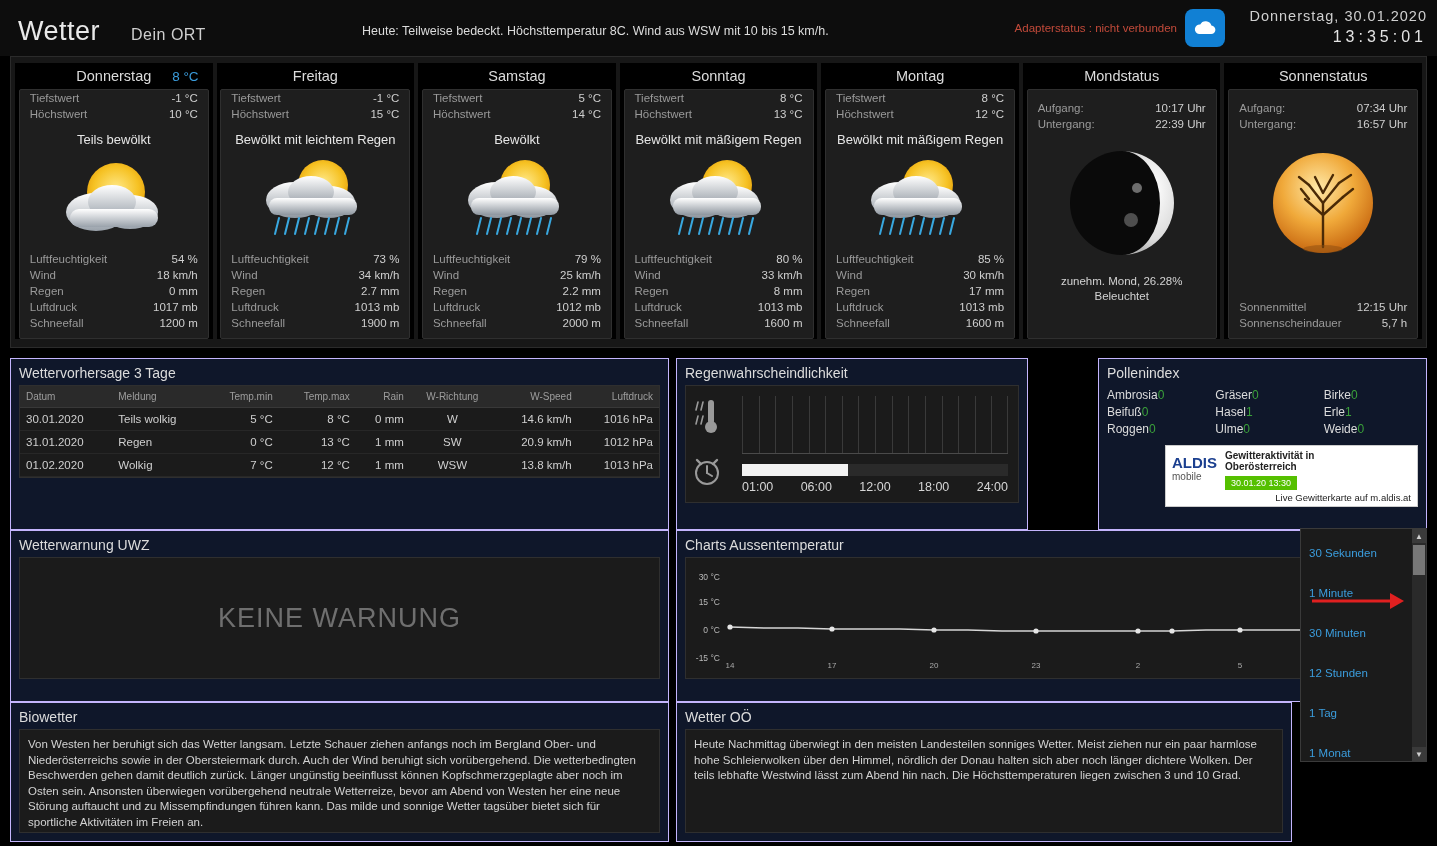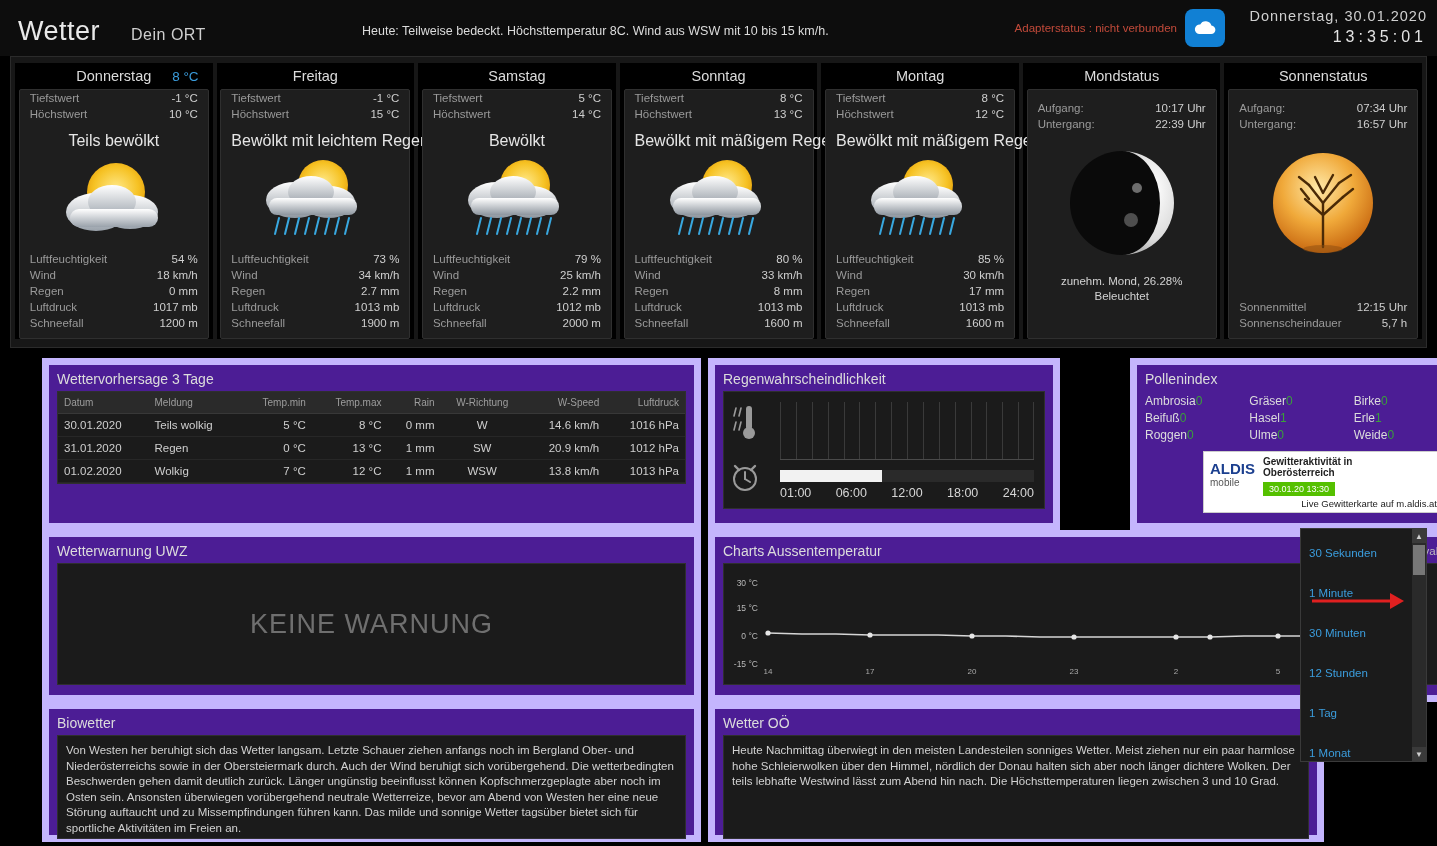--- a/index.html
+++ b/index.html
@@ -64,33 +64,33 @@
   .card-head .temp-now {
     position: absolute; right: 14px; color: #3b9ddd; font-size: 13.5px;
   }
   .card-body {
     width: 190px; flex: 1; background: #1e1e1e; border: 1px solid #2f2f2f;
     border-radius: 2px; padding: 0 10px 6px 10px; position: relative;
   }
   .kv { display: flex; justify-content: space-between; font-size: 11.5px; color: #9a9a9a; line-height: 16px; }
   .kv .v { color: #cfcfcf; }
   .cond {
-    text-align: center; font-size: 16px; color: #e6e6e6; margin-top: 10px; height: 16px;
+    text-align: center; font-size: 13px; color: #e6e6e6; margin-top: 10px; height: 16px;
     white-space: nowrap;
   }
   .icon-wrap { height: 104px; display: flex; align-items: center; justify-content: center; }
   .bottom-kv { position: absolute; left: 10px; right: 10px; bottom: 7px; }
 
   
   .astro-body { padding-top: 10px; }
   .moon-img, .sun-img { height: 130px; display: flex; align-items: center; justify-content: center; margin-top: 6px;}
   .moon-caption { text-align: center; font-size: 11.5px; color: #d2d2d2; line-height: 15px; margin-top: 6px; }
 
   
-  .panel { position: absolute; background: #4c1d95; border: 7px solid #c4b5fd; margin-left: 32px; }
+  .panel { position: absolute; background: #0f172a; border: 1px solid #c4b5fd; }
   .panel-title { font-size: 14px; color: #dcdcdc; padding: 6px 8px 4px 8px; }
   .inner { margin: 0 8px 8px 8px; background: #1b1b1b; border: 1px solid #2f2f2f; }
 
   
   #panel-forecast3 { left: 10px; top: 358px; width: 659px; height: 172px; }
   table.fc { width: 100%; border-collapse: collapse; font-size: 11px; }
   table.fc th {
     background: #2a2a2a; color: #9d9d9d; font-weight: normal;
     padding: 5px 6px; text-align: left; font-size: 10px; border-bottom: 1px solid #383838;
   }

